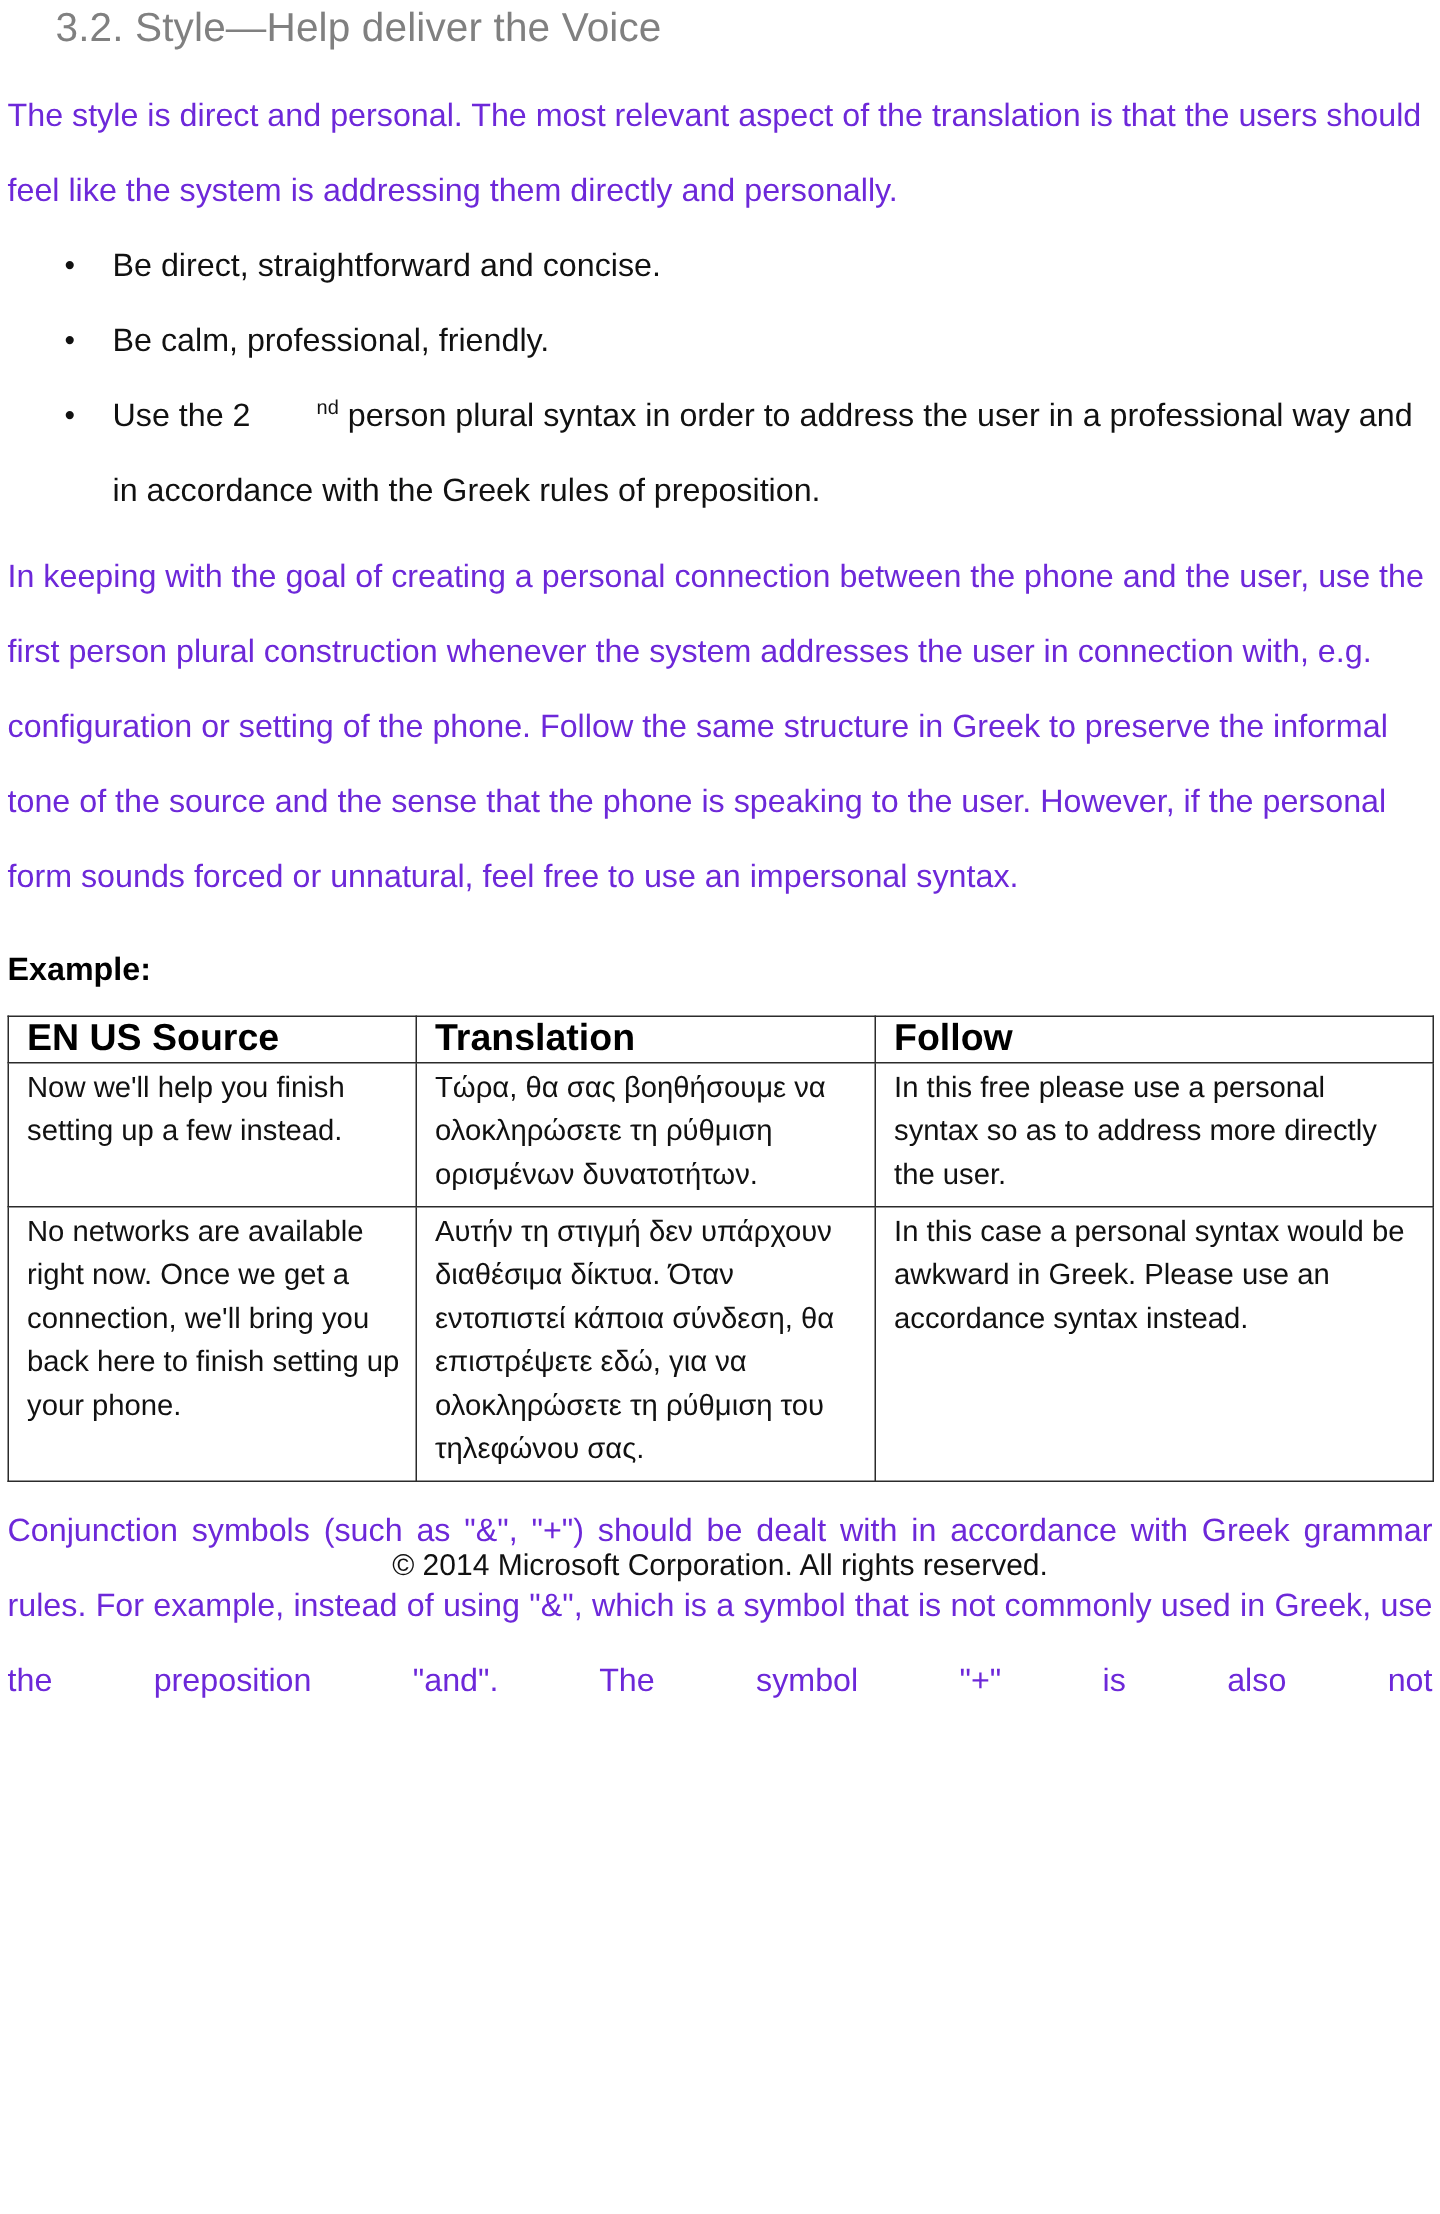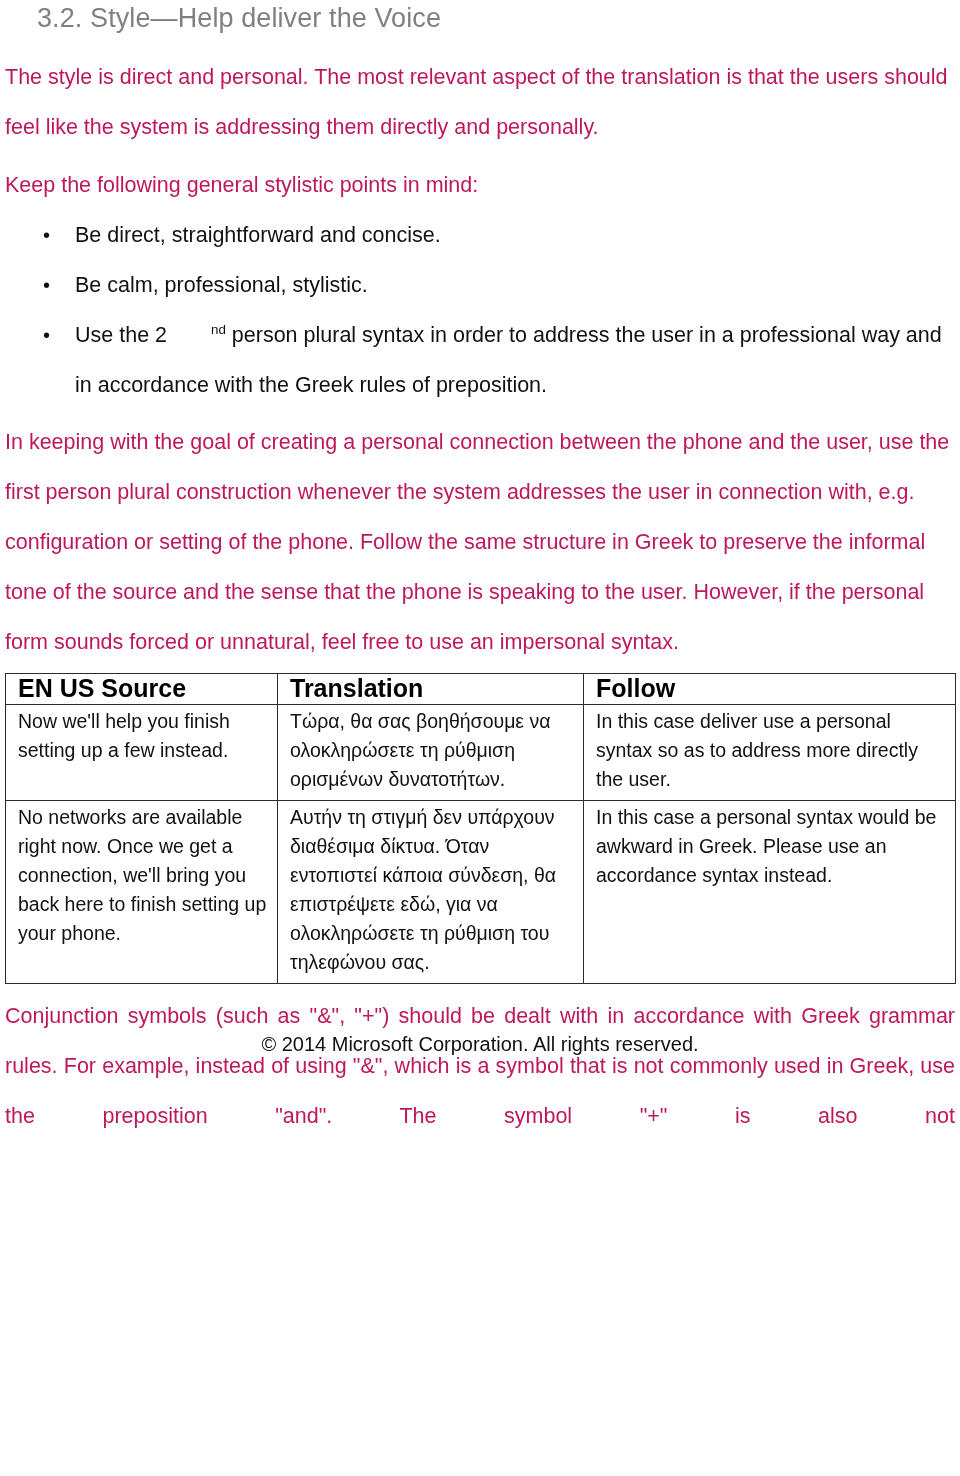--- a/index.html
+++ b/index.html
@@ -33,21 +33,21 @@
     padding: 4px 0 0 32px;
     letter-spacing: 0.1px;
   }
 
   
   .body-para {
     font-size: 21.5px;
     line-height: 50px;
     margin: 0;
     padding: 0;
-    color: #be185d;
+    color: #6d28d9;
   }
   .para-intro {
     margin-top: 18px;
   }
   .para-keep {
     margin-top: 8px;
   }
   .para-block {
     margin-top: 7px;
   }
@@ -142,58 +142,58 @@
 </style>
 </head>
 <body>
 
 <div class="page">
 
   <h2 class="section-heading">3.2. Style—Help deliver the Voice</h2>
 
   <p class="body-para para-intro">The style is direct and personal. The most relevant aspect of the translation is that the users should feel like the system is addressing them directly and personally.</p>
 
-  <p class="body-para para-keep">Keep the following general stylistic points in mind:</p>
 
   <ul class="bullet-list">
     <li class="bullet-item">
       <span class="bullet-dot">•</span>
       <span>Be direct, straightforward and concise.</span>
     </li>
     <li class="bullet-item">
       <span class="bullet-dot">•</span>
-      <span>Be calm, professional, stylistic.</span>
+      <span>Be calm, professional, friendly.</span>
     </li>
     <li class="bullet-item">
       <span class="bullet-dot">•</span>
       <span>Use the 2</span><sup class="ordsup">nd</sup><span> person plural syntax in order to address the user in a professional way and in accordance with the Greek rules of preposition.</span>
     </li>
   </ul>
 
   <p class="body-para para-block">In keeping with the goal of creating a personal connection between the phone and the user, use the first person plural construction whenever the system addresses the user in connection with, e.g. configuration or setting of the phone. Follow the same structure in Greek to preserve the informal tone of the source and the sense that the phone is speaking to the user. However, if the personal form sounds forced or unnatural, feel free to use an impersonal syntax.</p>
 
+  <p class="example-label">Example:</p>
 
   <table class="example-table">
     <colgroup>
       <col class="c1">
         <col class="c2">
         <col class="c3">
     </colgroup>
     <thead>
       <tr>
         <th>EN US Source</th>
         <th>Translation</th>
         <th>Follow</th>
       </tr>
     </thead>
     <tbody>
       <tr>
         <td>Now we'll help you finish setting up a few instead.</td>
         <td>Τώρα, θα σας βοηθήσουμε να ολοκληρώσετε τη ρύθμιση ορισμένων δυνατοτήτων.</td>
-        <td>In this case deliver use a personal syntax so as to address more directly the user.</td>
+        <td>In this free please use a personal syntax so as to address more directly the user.</td>
       </tr>
       <tr>
         <td>No networks are available right now. Once we get a connection, we'll bring you back here to finish setting up your phone.</td>
         <td>Αυτήν τη στιγμή δεν υπάρχουν διαθέσιμα δίκτυα. Όταν εντοπιστεί κάποια σύνδεση, θα επιστρέψετε εδώ, για να ολοκληρώσετε τη ρύθμιση του τηλεφώνου σας.</td>
         <td>In this case a personal syntax would be awkward in Greek. Please use an accordance syntax instead.</td>
       </tr>
     </tbody>
   </table>
 
   <p class="body-para para-block para-justify">Conjunction symbols (such as "&amp;", "+") should be dealt with in accordance with Greek grammar rules. For example, instead of using "&amp;", which is a symbol that is not commonly used in Greek, use the preposition "and". The symbol "+" is also not</p>

